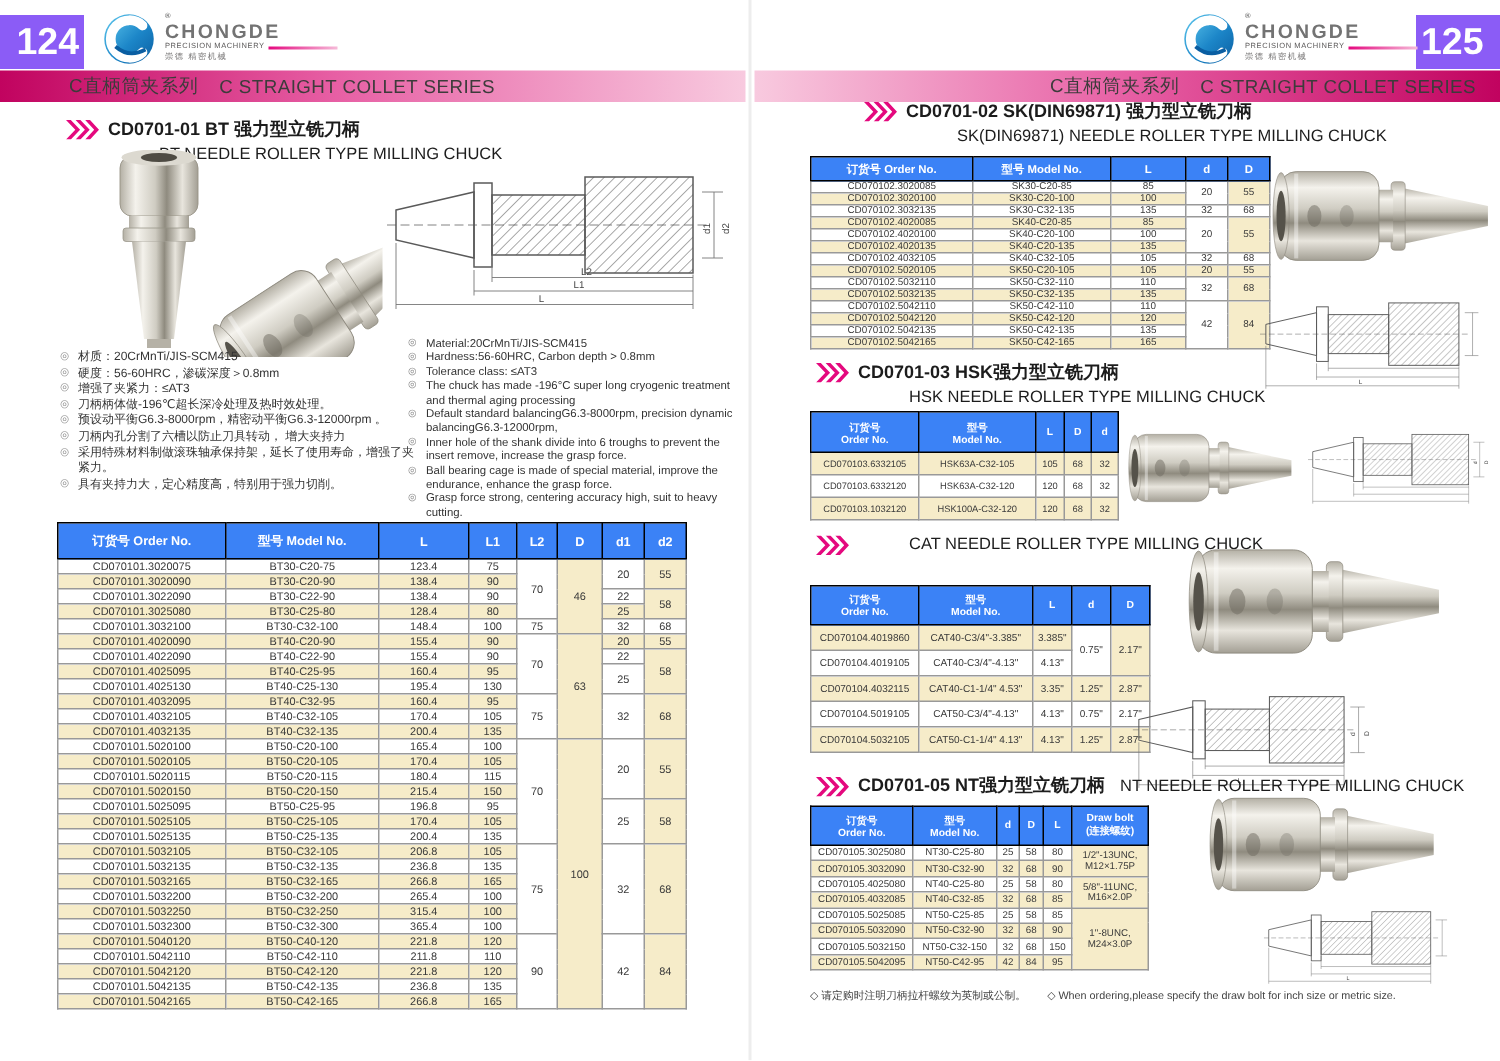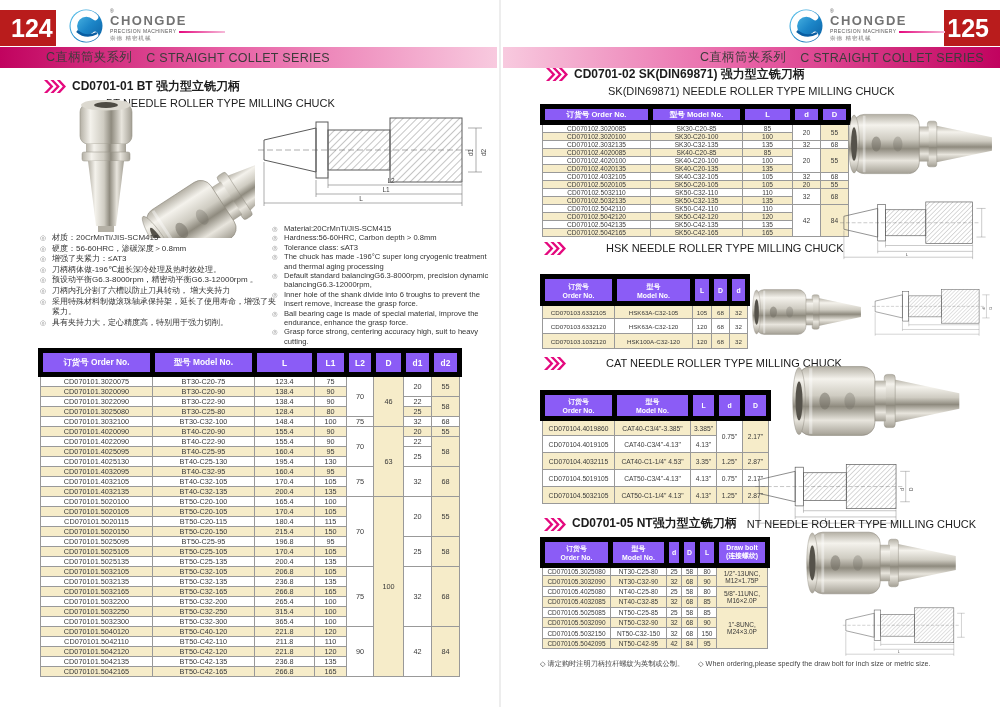--- a/index.html
+++ b/index.html
@@ -1,20 +1,20 @@
 <!DOCTYPE html>
 <html><head>
 <meta charset="utf-8">
 <style>
   *{margin:0;padding:0;box-sizing:border-box}
   html,body{background:#fff}
   body{font-family:"Liberation Sans","DejaVu Sans",sans-serif;color:#333}
   #sheet{position:relative;width:1000px;height:707px;background:#fff;overflow:hidden}
   
-  .pagenum{position:absolute;top:10px;height:36px;width:56px;background:#b91c1c;color:#fff;
+  .pagenum{position:absolute;top:10px;height:36px;width:56px;background:#8b5cf6;color:#fff;
     font-size:25px;font-weight:bold;display:flex;align-items:center}
   #pn-left{left:0;padding-left:11px}
   #pn-right{right:0;justify-content:flex-end;padding-right:11px}
   
   .bar{position:absolute;top:47px;height:21px;display:flex;align-items:center;
     font-weight:normal;font-size:12.5px;color:#3d3b3b;letter-spacing:.3px}
   #bar-left{left:0;width:497px;background:linear-gradient(90deg,#C1035F 0%,#E75FA4 45%,#F8CADF 100%);padding-left:46px}
   #bar-right{left:503px;width:497px;background:linear-gradient(90deg,#F8CADF 0%,#E75FA4 50%,#C1035F 100%);justify-content:flex-end;padding-right:16px}
   .bar .zh{margin-right:14px}
   #seam{position:absolute;left:499px;top:0;width:2px;height:707px;background:#ededed}
@@ -39,21 +39,21 @@
   .feats{position:absolute;display:flex;flex-direction:column}
   .feat{display:flex;align-items:flex-start}
   .feat .mark{color:#8a8a8a;flex:0 0 12px;text-align:left}
   #feats-zh{font-size:8px;line-height:10.6px}
   #feats-zh .mark{font-size:7px;line-height:10.6px}
   #feats-en{font-size:7.6px;line-height:9.4px}
   #feats-en .mark{font-size:6.5px;line-height:9.4px}
   
   .tblbox{position:absolute}
   table{border-collapse:collapse;table-layout:fixed}
-  th{background:#8b5cf6;color:#fff;font-weight:bold;border:5px solid #000000;
+  th{background:#3b82f6;color:#fff;font-weight:bold;border:1px solid #000000;
      white-space:pre-line;text-align:center;padding:0 1px}
   td{border:1px solid #999;text-align:center;white-space:pre-line;overflow:hidden;
      padding:0 1px;color:#3a3a3a;background:#fff}
   .stripe-even tbody tr:nth-child(even) td{background:#F6ECC9}
   .stripe-odd  tbody tr:nth-child(odd)  td{background:#F6ECC9}
   td.mc-white{background:#fff !important}
   td.mc-cream{background:#F6ECC9 !important}
   #tbl-bt  table{width:420px}  #tbl-bt th{height:24px;font-size:8.4px}  #tbl-bt td{height:8.6px;font-size:7.3px}
   #tbl-sk  table{width:306px}  #tbl-sk th{height:16px;font-size:7.6px}  #tbl-sk td{height:7.2px;font-size:6.6px}
   #tbl-hsk table{width:205px}  #tbl-hsk th{height:27px;font-size:6.9px} #tbl-hsk td{height:15px;font-size:6.2px}
@@ -524,21 +524,21 @@
         </div>
       <div class="logo-zh">崇德 精密机械</div>
     </div>
   </div>
 
   <div class="bar" id="bar-right">
     <span class="zh">C直柄筒夹系列</span>
     <span>C STRAIGHT COLLET SERIES</span>
   </div>
 
-  <div class="sec ind2" style="left:546px;top:66px">
+  <div class="sec ind2" style="left:576px;top:66px">
     <svg width="22" height="13">
         <use href="#sym-arrows"></use>
       </svg>
     <div>
       <div class="t1">CD0701-02 SK(DIN69871) 强力型立铣刀柄</div>
       <div class="t2">SK(DIN69871) NEEDLE ROLLER TYPE MILLING CHUCK</div>
     </div>
   </div>
   <div class="tblbox stripe-even" id="tbl-sk" style="left:540px;top:104px">
       <table>
@@ -652,20 +652,21 @@
   <svg class="draw" style="left:840px;top:190px" width="156" height="72" viewBox="0 0 240 110">
     <use href="#sym-draw" width="240" height="110"></use>
     <text class="dl" x="103" y="101" text-anchor="middle">L</text>
   </svg>
 
   <div class="sec ind2" style="left:544px;top:240px">
     <svg width="22" height="13">
         <use href="#sym-arrows"></use>
       </svg>
     <div>
+      <div class="t1">CD0701-03 HSK强力型立铣刀柄</div>
       <div class="t2">HSK NEEDLE ROLLER TYPE MILLING CHUCK</div>
     </div>
   </div>
   <div class="tblbox stripe-odd" id="tbl-hsk" style="left:540px;top:274px">
       <table>
         <colgroup>
           <col style="width: 72px;">
           <col style="width: 78px;">
           <col style="width: 19px;">
           <col style="width: 18px;">

